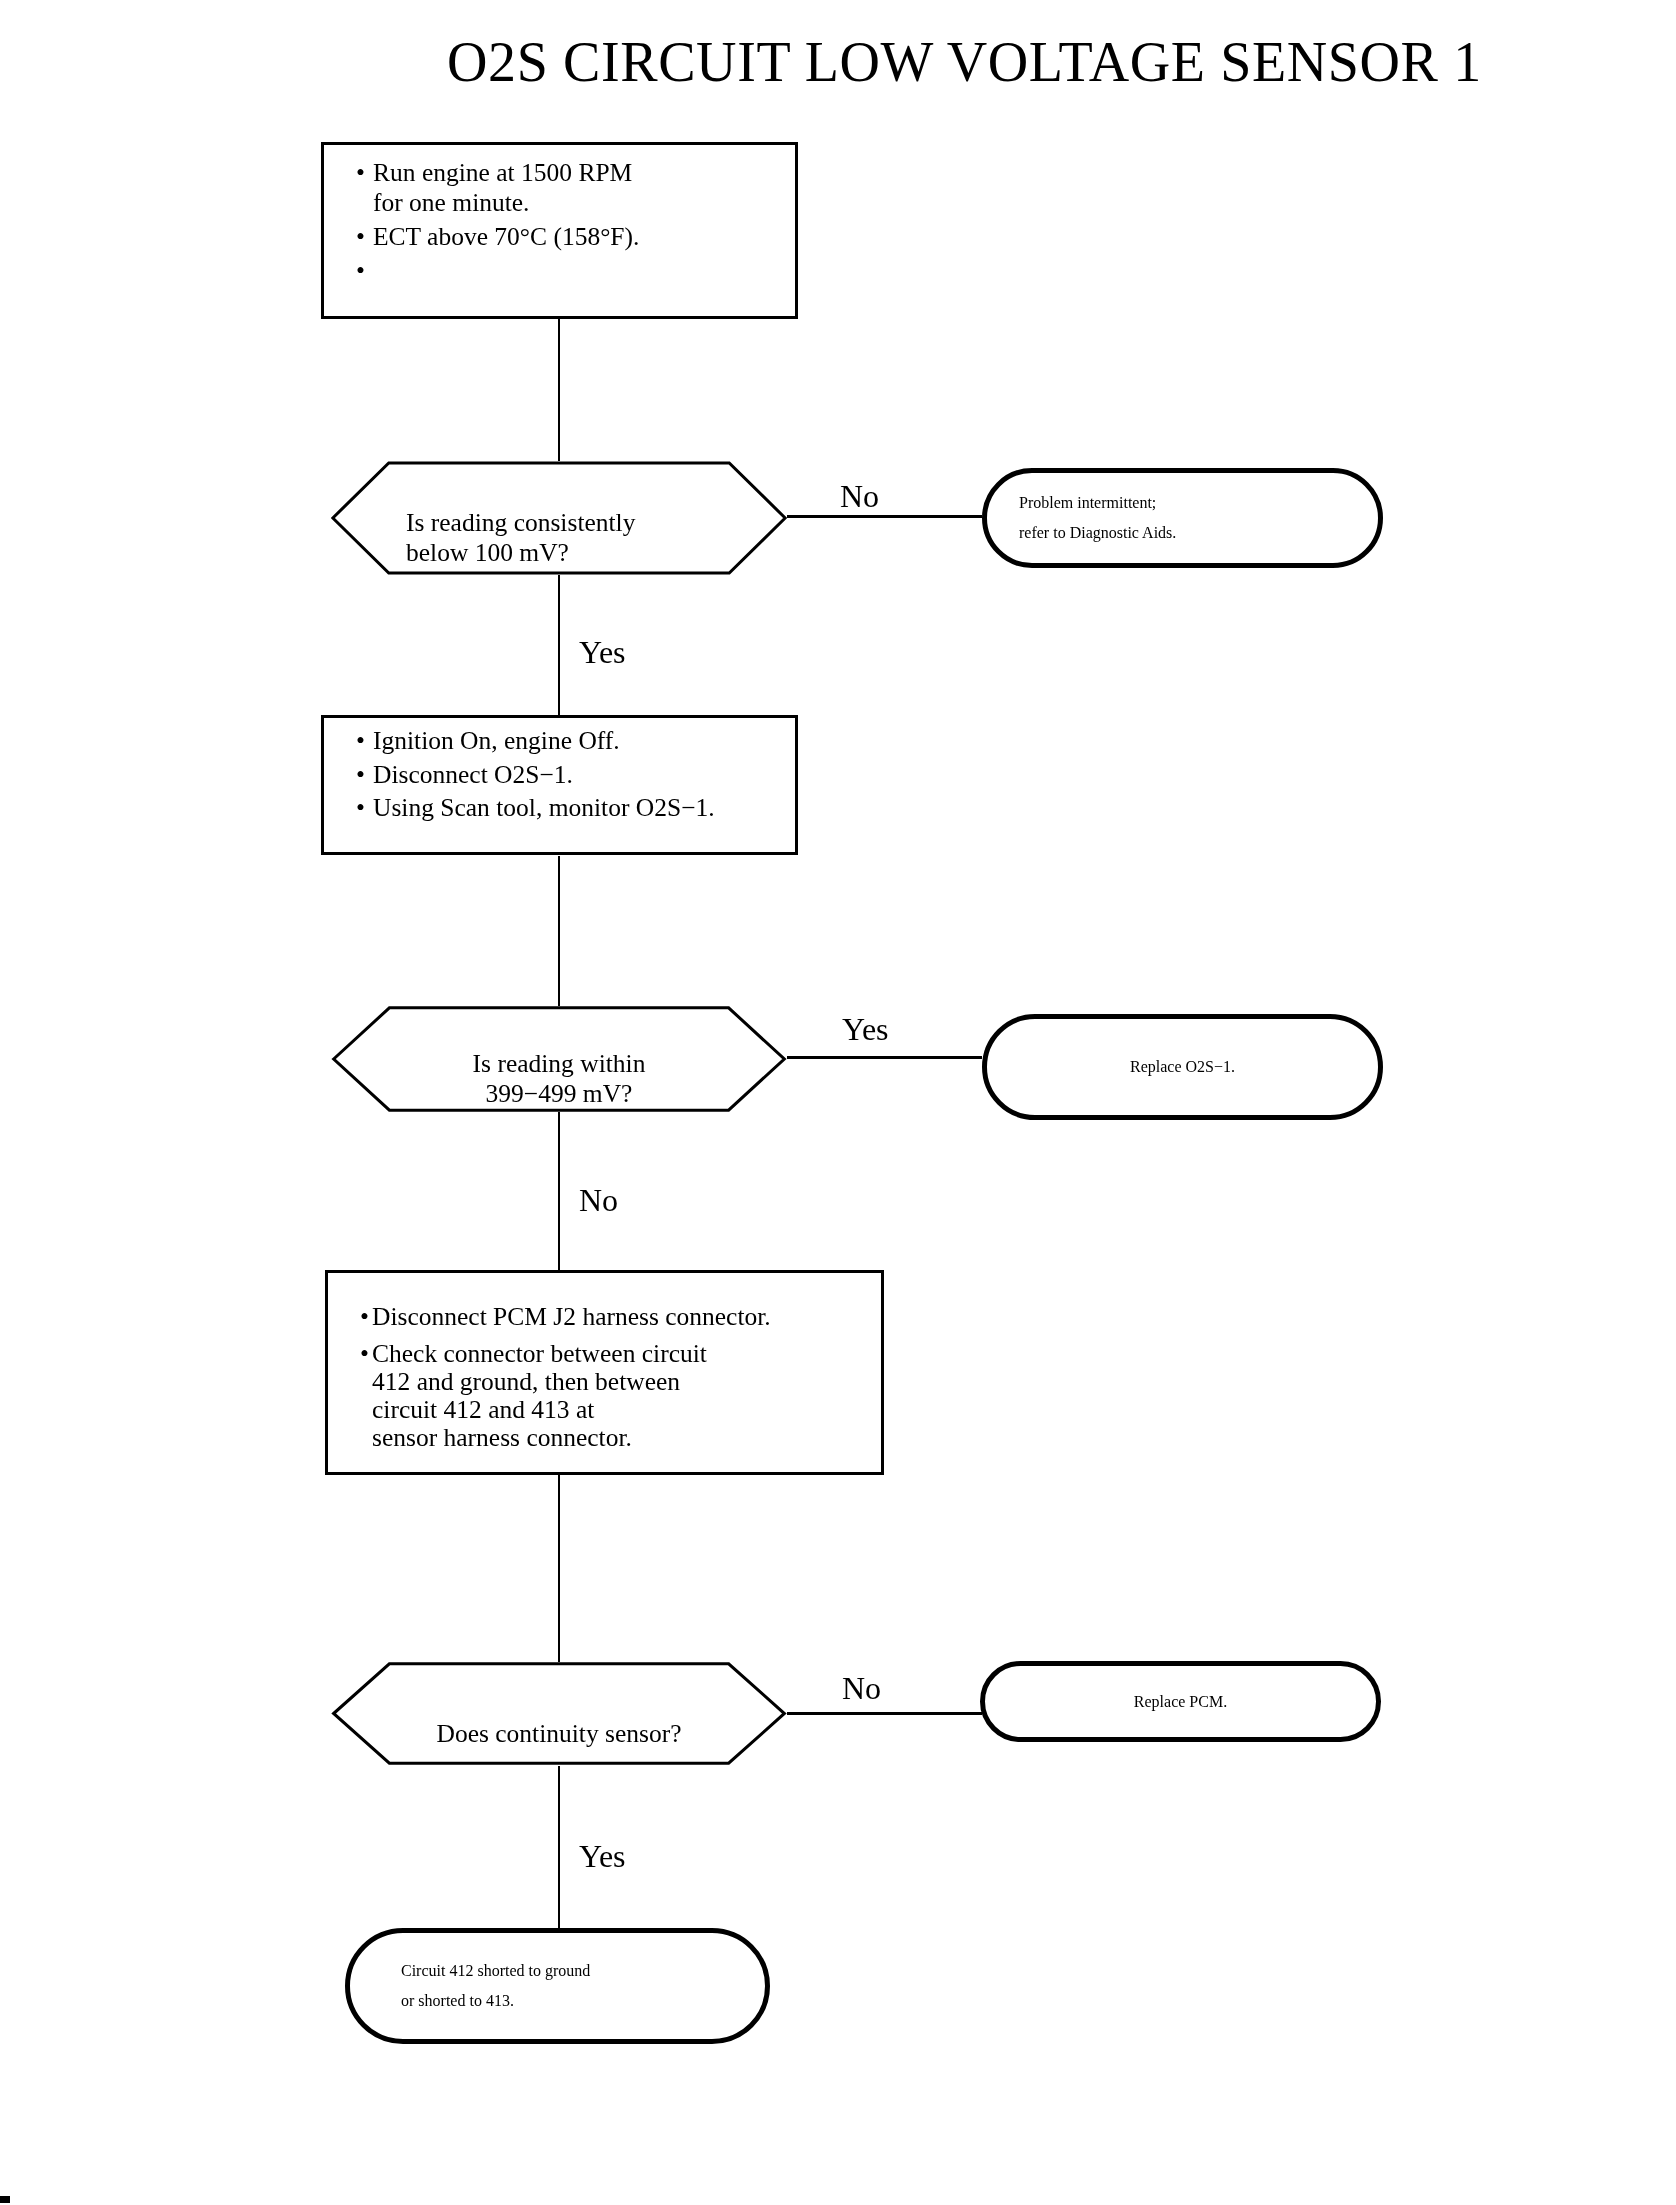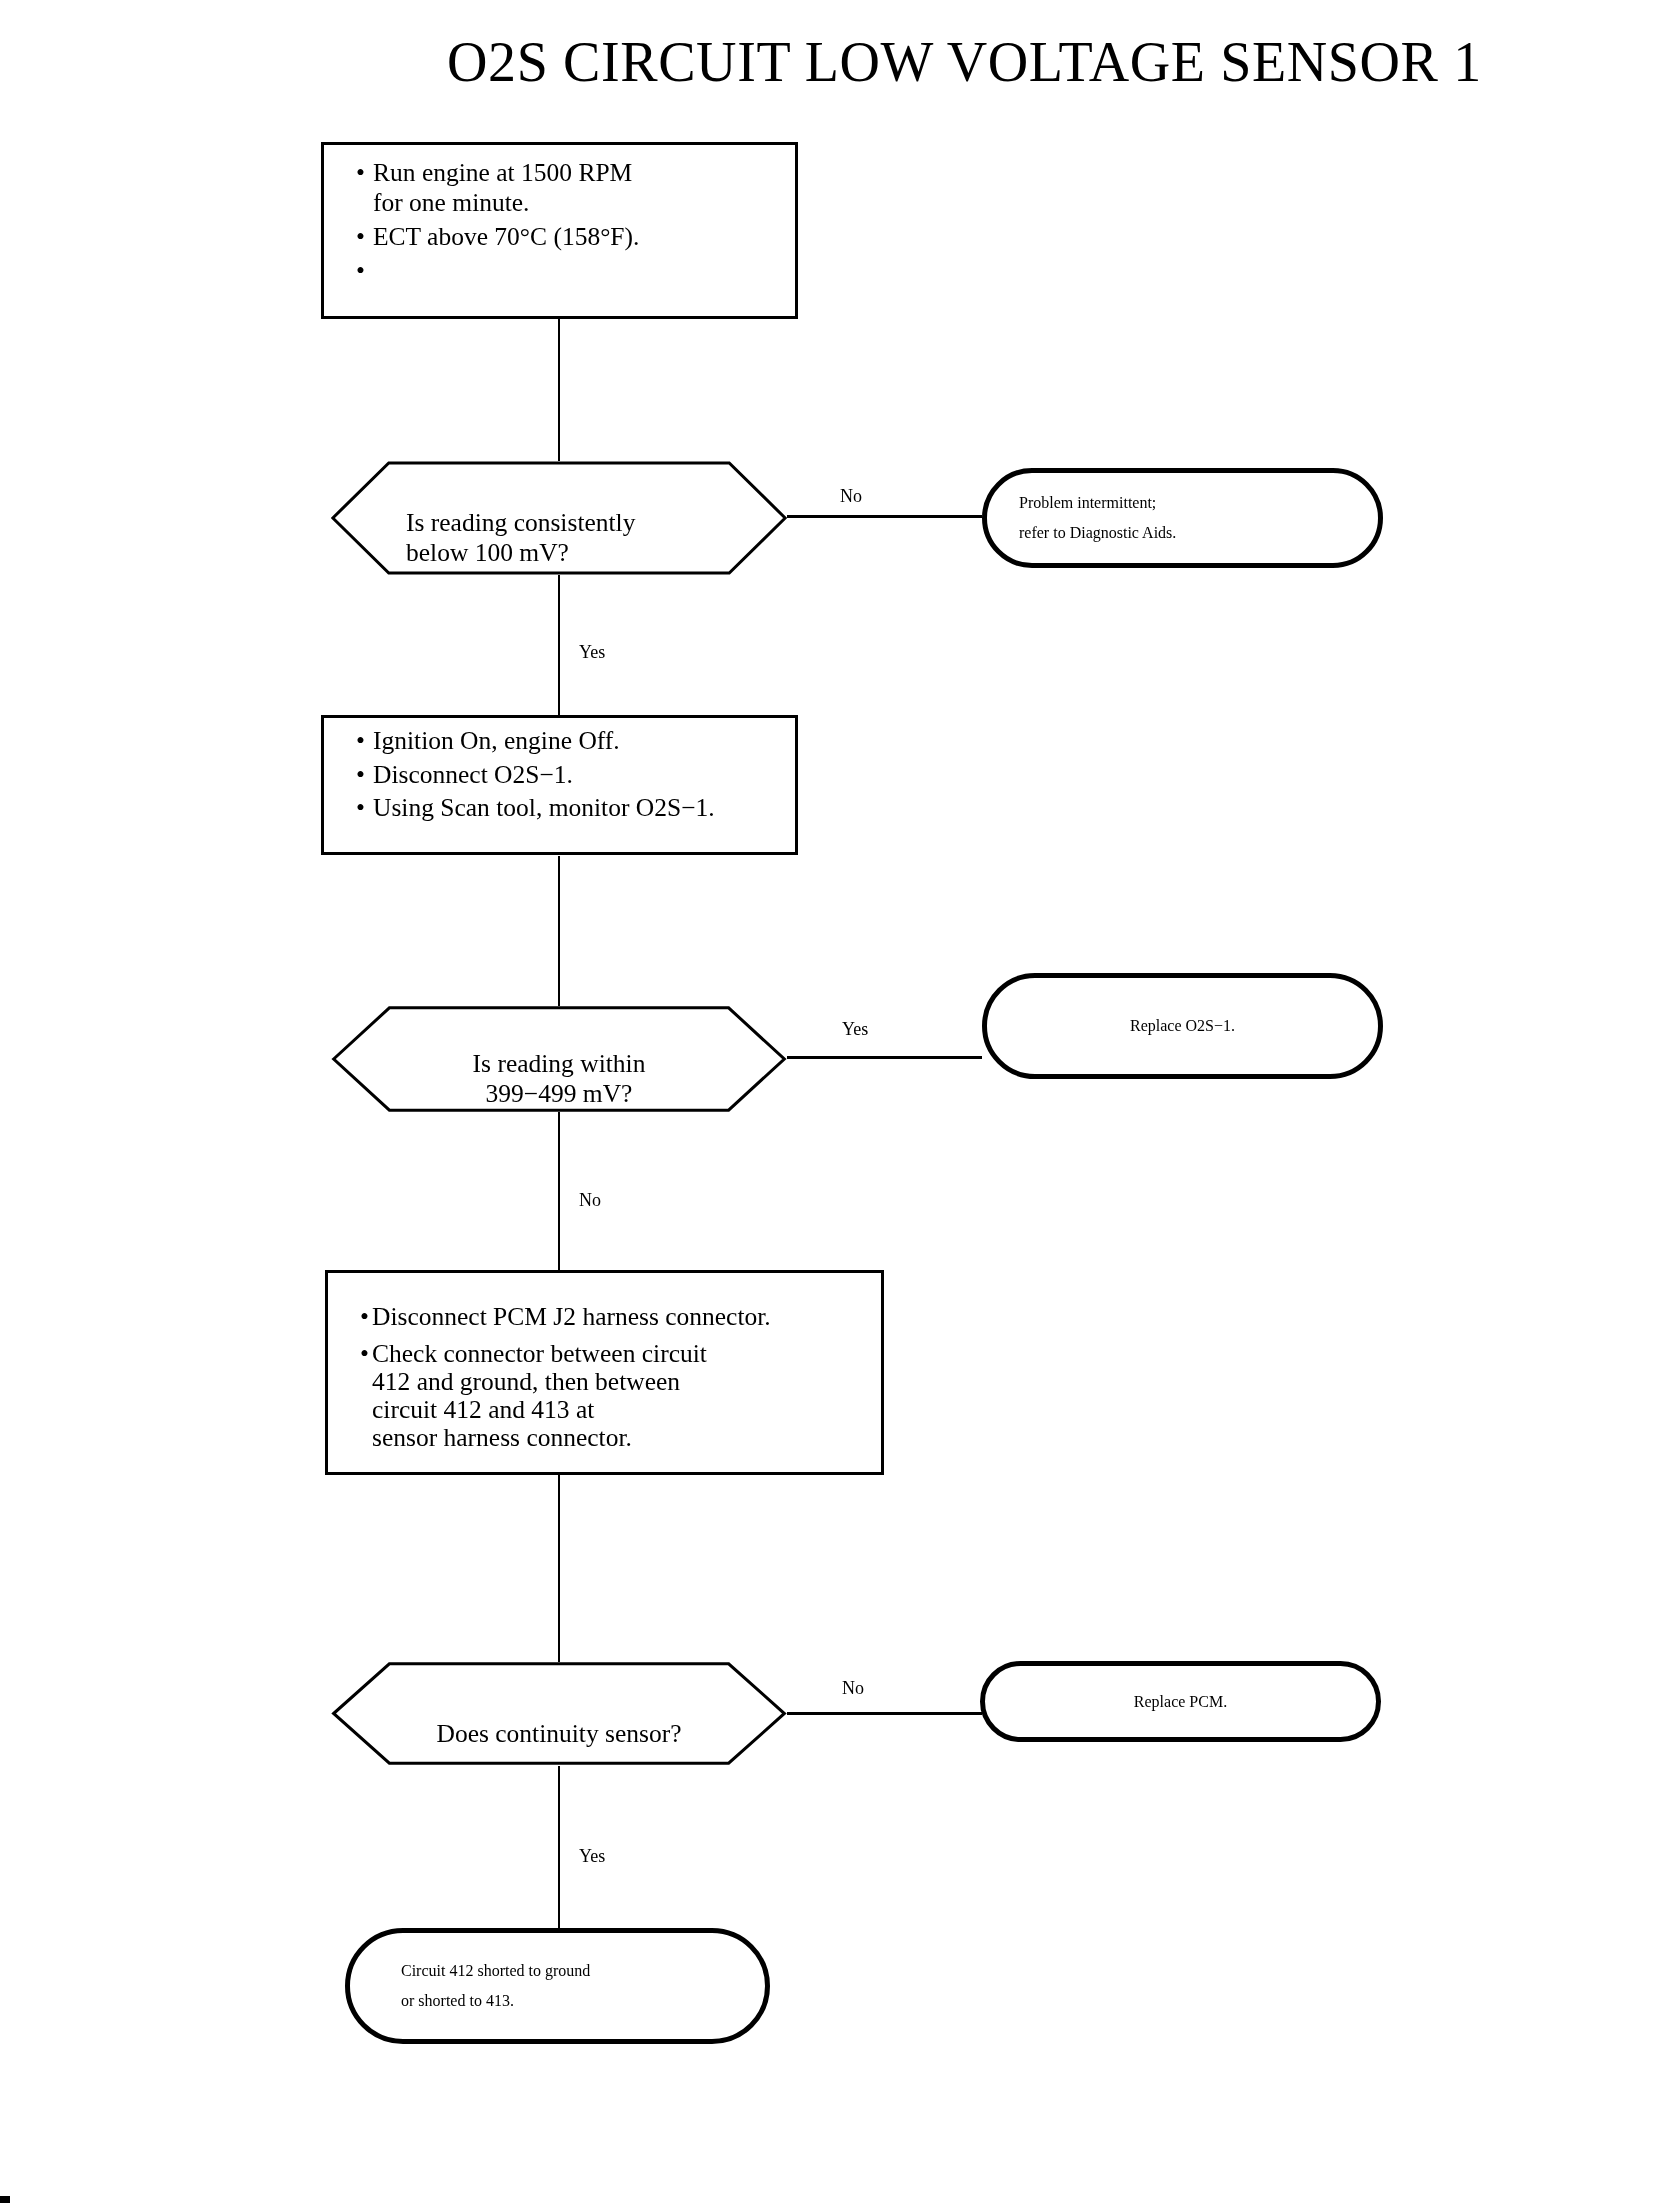--- a/index.html
+++ b/index.html
@@ -33,21 +33,21 @@
     position:absolute;left:0;top:0;width:100%;height:100%;
     display:flex;flex-direction:column;justify-content:center;
     font-size:25.5px;line-height:30px;box-sizing:border-box;margin-top:20px;
   }
   .rounded{
     background:#ffffff;border:5.5px solid #000000;
     box-sizing:border-box;
     display:flex;flex-direction:column;justify-content:center;
     font-size:16px;line-height:30px;
   }
-  .blabel{font-size:18px;line-height:30px;white-space:nowrap;}
+  .blabel{font-size:32px;line-height:30px;white-space:nowrap;}
   .c{text-align:center;}
   #artifact{left:0px;top:2196px;width:9.7px;height:7.3px;background:#000000;}
 </style>
 </head>
 <body>
 
 <div id="page">
 
   <div id="title" class="abs">O2S CIRCUIT LOW VOLTAGE SENSOR 1</div>
 
@@ -120,21 +120,21 @@
       <polygon points="3,87.5 95,3 655,3 747,87.5 655,172 95,172" fill="#ffffff" stroke="#000000" stroke-width="5"></polygon>
     </svg>
     <div class="hextext c">
       <div>Is reading within</div>
       <div>399−499 mV?</div>
     </div>
   </div>
 
   <div class="abs blabel" style="left:842px;top:1014px;">Yes</div>
   <div class="abs hline" style="left:787px;top:1056px;width:195px;"></div>
-  <div class="abs rounded c" style="left:982px;top:973px;width:401px;height:106px;border-radius:53px;">
+  <div class="abs rounded c" style="left:982px;top:1014px;width:401px;height:106px;border-radius:53px;">
     <div>Replace O2S−1.</div>
   </div>
 
   <div class="abs vline" style="left:558px;top:1112px;height:158px;"></div>
   <div class="abs blabel" style="left:579px;top:1185px;">No</div>
 
   <div class="abs procbox" style="left:325px;top:1270px;width:559px;height:205px;padding-top:30px;">
     <div class="li" style="margin-bottom:8.5px;line-height:28px;">
       <span class="dot" style="width:44px;">•</span>
       <div class="li-text">

